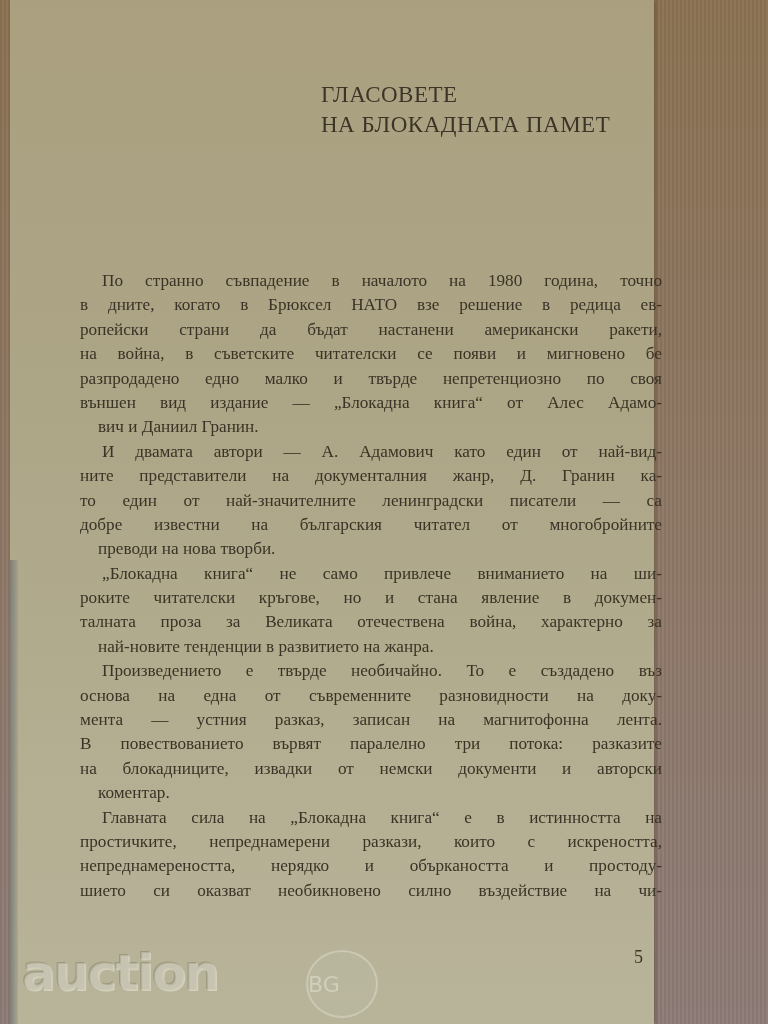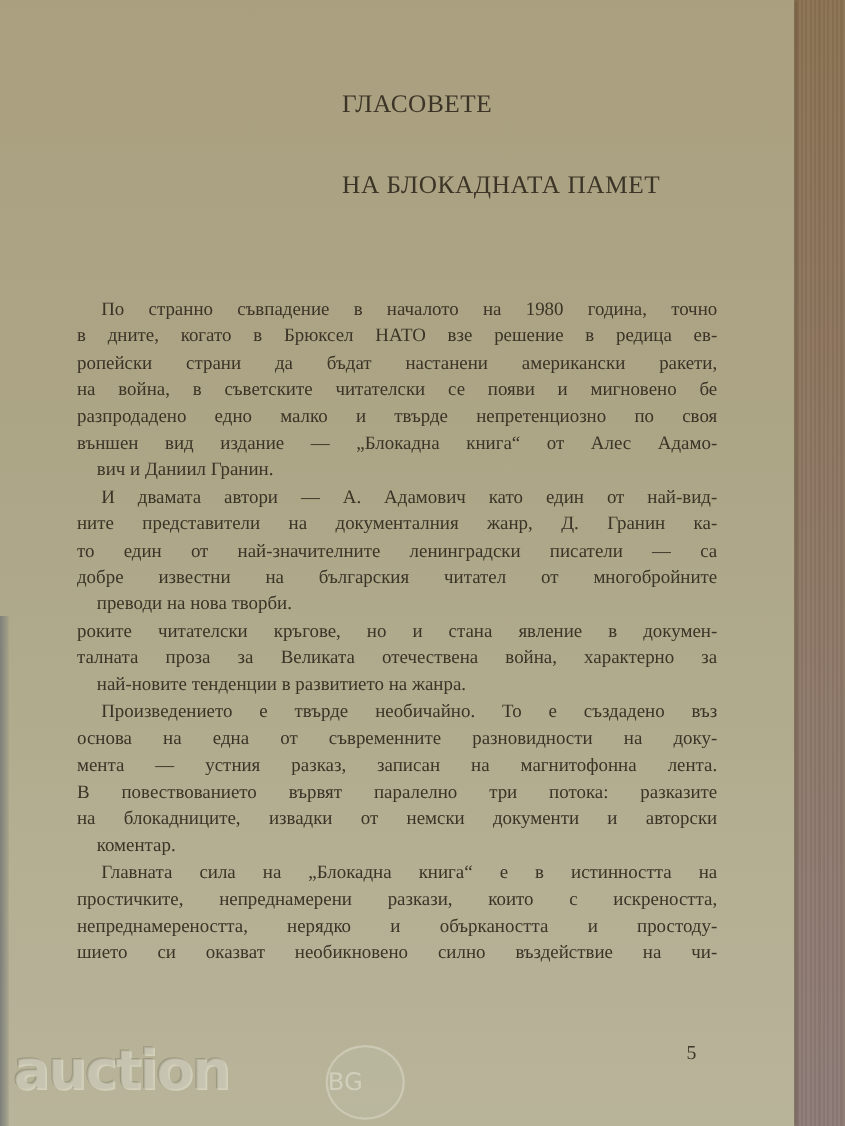--- a/index.html
+++ b/index.html
@@ -17,22 +17,22 @@
     .background-surface {
       position: absolute;
       left: 0; top: 0;
       width: 768px; height: 1024px;
       background:
         repeating-linear-gradient(90deg, rgba(120,90,70,0.25) 0 2px, rgba(160,130,110,0.2) 2px 4px),
         linear-gradient(180deg, #8a7352 0%, #8e7c6e 60%, #8d7f80 100%);
     }
     .page {
       position: absolute;
-      left: 0; top: 0;
-      width: 722px; height: 1024px;
+      left: 10px; top: 0;
+      width: 644px; height: 1024px;
       background:
         linear-gradient(180deg, #aaa080 0%, #aca586 40%, #b4ae92 75%, #b8b49a 100%);
       box-shadow: 2px 0 3px rgba(60,40,20,0.35);
     }
     .page::before {
       content: "";
       position: absolute;
       left: 0; top: 560px;
       width: 8px; height: 464px;
       background: linear-gradient(90deg, #7d7f7a 0%, rgba(150,150,130,0.4) 100%);
@@ -48,21 +48,20 @@
     }
     .title-line-1 {
       position: absolute;
       left: 311px; top: 0;
       white-space: nowrap;
     }
     .title-line-2 {
       position: absolute;
       left: 311px; top: 30px;
       white-space: nowrap;
-      margin-top: 43px;
     }
     .body-text {
       position: absolute;
       left: 70px; top: 269px;
       width: 582px;
       color: #3a3326;
       font-size: 17.2px;
       line-height: 24.4px;
     }
     .line {
@@ -122,20 +121,21 @@
       <span class="line">ропейски страни да бъдат настанени американски ракети,</span>
       <span class="line">на война, в съветските читателски се появи и мигновено бе</span>
       <span class="line">разпродадено едно малко и твърде непретенциозно по своя</span>
       <span class="line">външен вид издание — „Блокадна книга“ от Алес Адамо-</span>
       <span class="line last">вич и Даниил Гранин.</span>
       <span class="line indent">И двамата автори — А. Адамович като един от най-вид-</span>
       <span class="line">ните представители на документалния жанр, Д. Гранин ка-</span>
       <span class="line">то един от най-значителните ленинградски писатели — са</span>
       <span class="line">добре известни на българския читател от многобройните</span>
       <span class="line last">преводи на нова творби.</span>
+      <span class="line indent">„Блокадна книга“ не само привлече вниманието на ши-</span>
       <span class="line">роките читателски кръгове, но и стана явление в докумен-</span>
       <span class="line">талната проза за Великата отечествена война, характерно за</span>
       <span class="line last">най-новите тенденции в развитието на жанра.</span>
       <span class="line indent">Произведението е твърде необичайно. То е създадено въз</span>
       <span class="line">основа на една от съвременните разновидности на доку-</span>
       <span class="line">мента — устния разказ, записан на магнитофонна лента.</span>
       <span class="line">В повествованието вървят паралелно три потока: разказите</span>
       <span class="line">на блокадниците, извадки от немски документи и авторски</span>
       <span class="line last">коментар.</span>
       <span class="line indent">Главната сила на „Блокадна книга“ е в истинността на</span>

